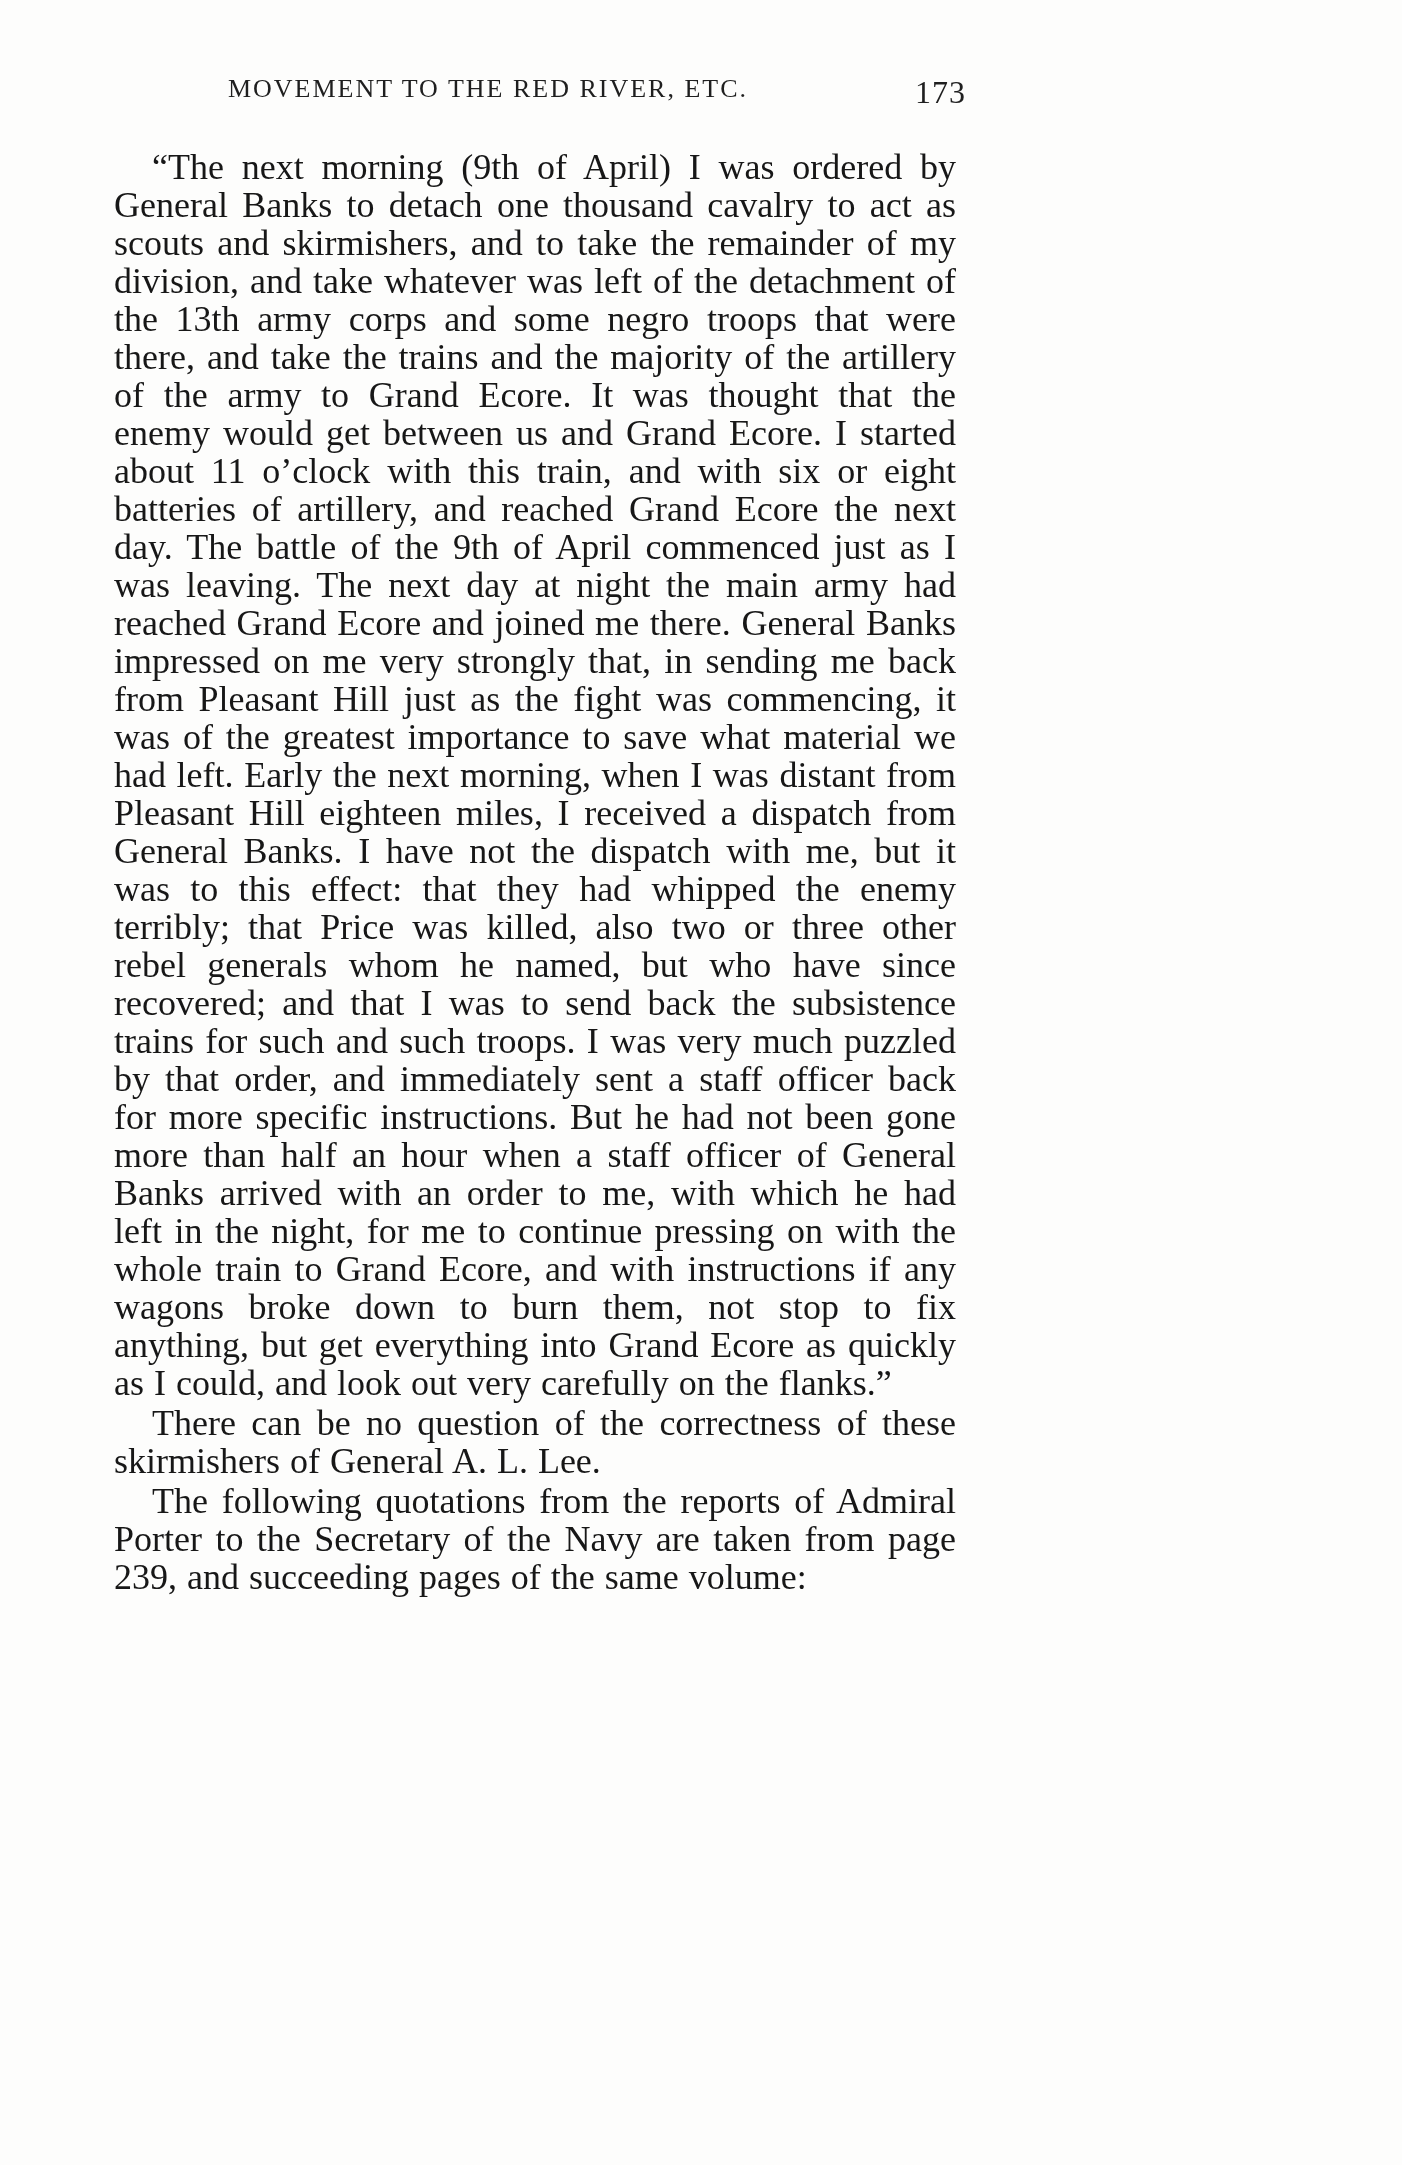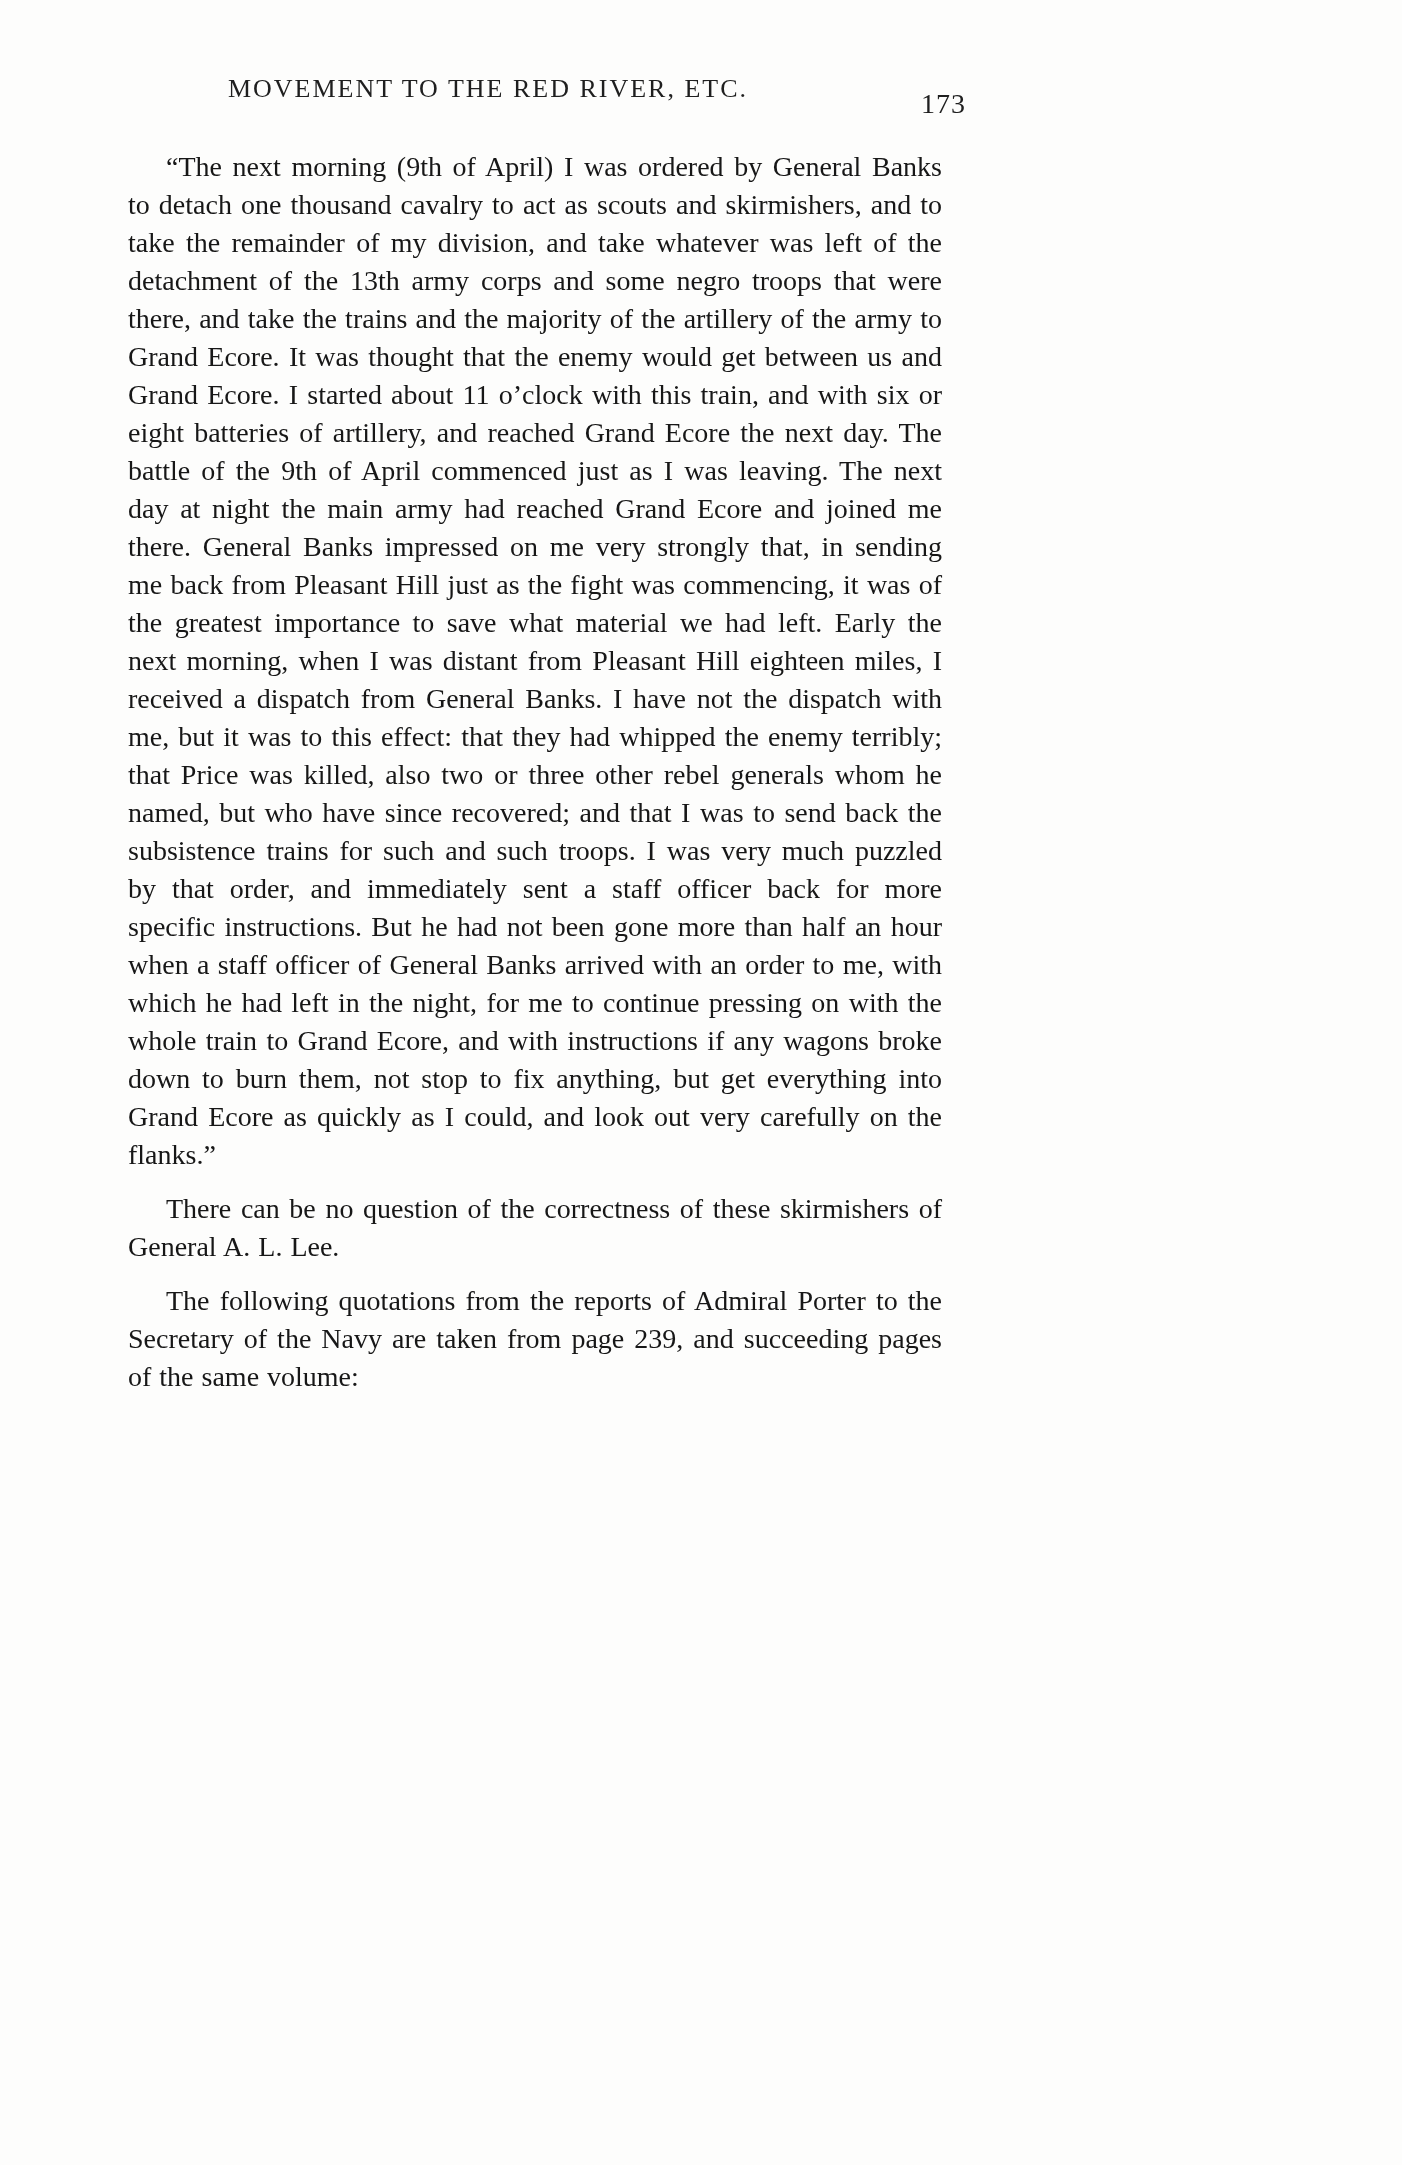--- a/index.html
+++ b/index.html
@@ -37,28 +37,28 @@
     right: 110px;
     text-align: center;
     font-size: 26px;
     letter-spacing: 2px;
     color: #1f1f1f;
     white-space: nowrap;
   }
   .page-number {
     position: absolute;
     right: -8px;
-    top: 14px;
-    font-size: 28px;
+    top: 0;
+    font-size: 32px;
     letter-spacing: 1px;
     color: #1f1f1f;
   }
   .body-text p {
-    margin: 16px;
-    font-size: 28px;
+    margin: 2px;
+    font-size: 36px;
     line-height: 38px;
     text-align: justify;
     text-indent: 38px;
     color: #171717;
     word-spacing: 1px;
   }
 </style>
 </head>
 <body>
 

